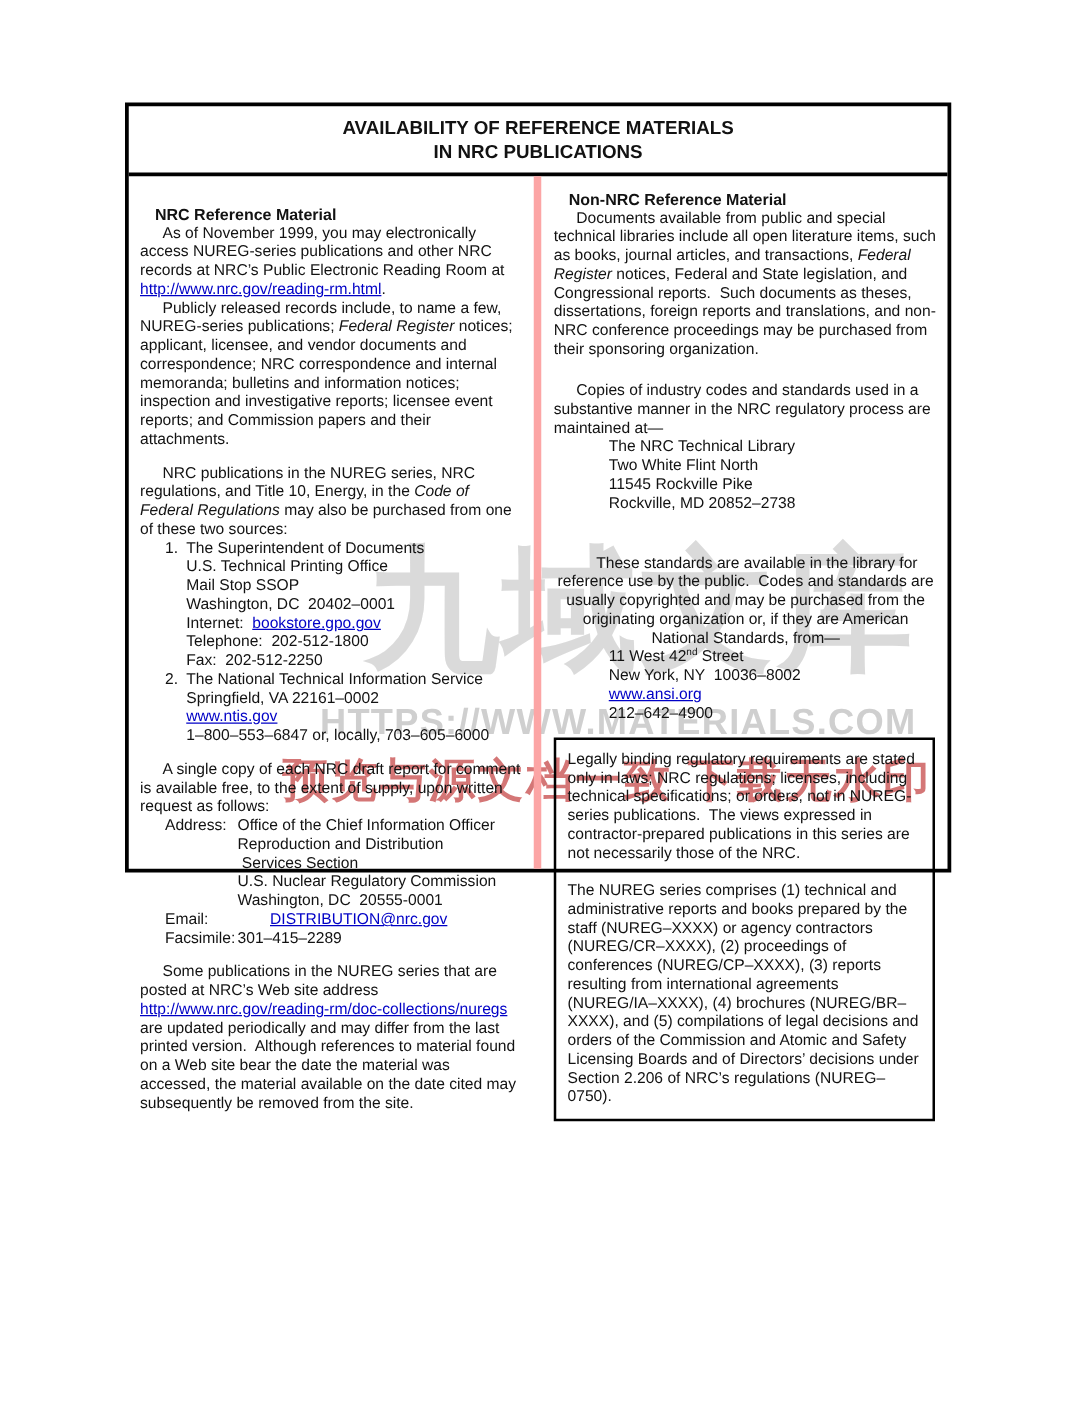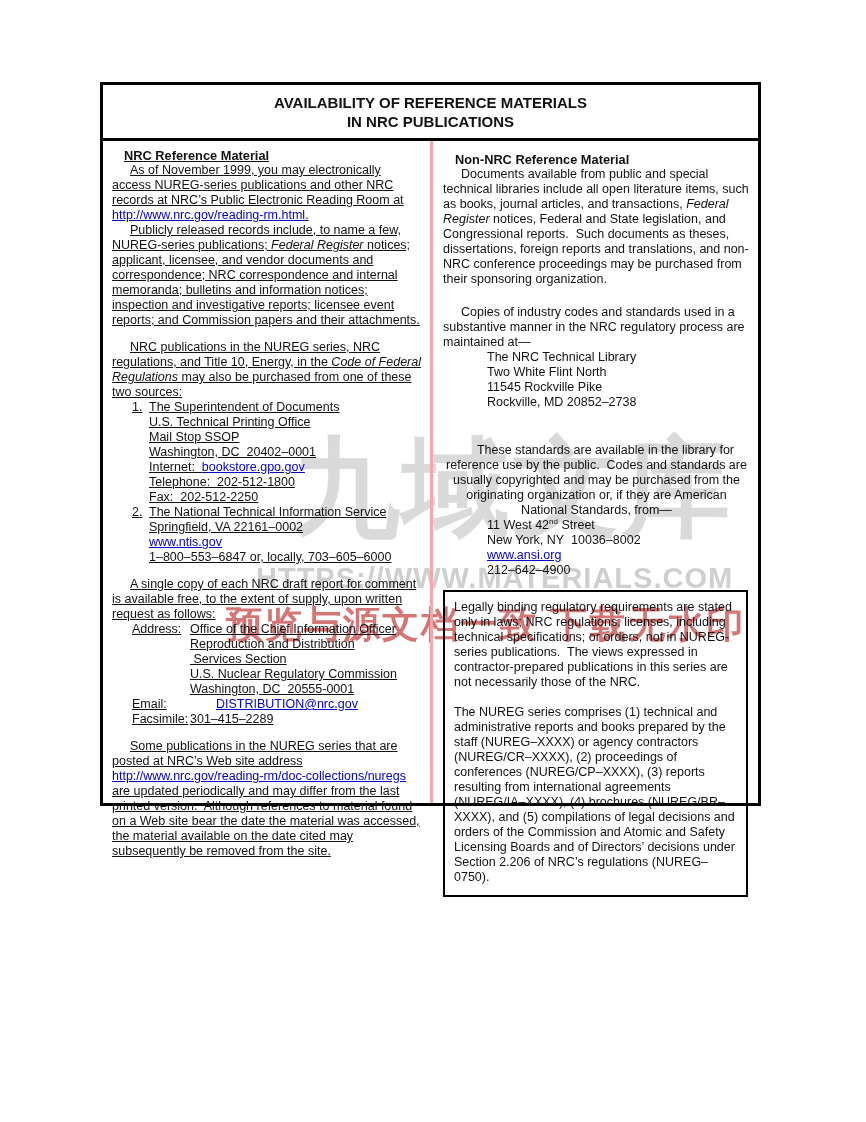--- a/index.html
+++ b/index.html
@@ -4,27 +4,27 @@
 <style>
   html,body{margin:0;padding:0;background:#fff;}
   .page{position:relative;width:866px;height:1122px;background:#ffffff;overflow:hidden;
         font-family:"Liberation Sans","DejaVu Sans",sans-serif;color:#121212;}
   
   .wm{position:absolute;z-index:1;font-weight:bold;pointer-events:none;white-space:nowrap;}
   .wm-big{left:292px;top:416px;font-size:108px;letter-spacing:2px;color:#c3c3c3;opacity:.6;}
   .wm-url{left:256px;top:562px;font-size:29px;letter-spacing:1px;color:#c7c7c7;opacity:.85;}
   .wm-cjk{left:226px;top:600px;font-size:37px;letter-spacing:2px;color:#b91c1c;opacity:.6;}
   
-  .doc-box{position:absolute;z-index:2;left:100px;top:82px;width:661px;height:724px;
+  .doc-box{position:absolute;z-index:2;left:100px;top:82px;width:661px;height:616px;
            border:3px solid #000;box-sizing:border-box;display:flex;flex-direction:column;
            font-size:12.5px;line-height:15px;}
   .title-block{border-bottom:3px solid #000;text-align:center;font-weight:bold;
                font-size:15px;line-height:19px;padding:8px 0 7px;}
   .cols{flex:1;display:flex;min-height:0;}
-  .col-left{width:330px;box-sizing:border-box;border-right:3px solid #fca5a5;padding:4px 9px 0 9px;text-decoration:underline;}
+  .col-left{width:330px;box-sizing:border-box;border-right:6px solid #fca5a5;padding:20px 9px 0 9px;}
   .col-right{flex:1;box-sizing:border-box;padding:8px 8px 0 10px;}
   .col-heading{font-size:12.8px;font-weight:bold;margin:3px 0 0 12px;}
   p{margin:0;text-indent:18px;}
   .mt{margin-top:12px;}
   .mt-h{margin-top:0;}   
   .mt-lg{margin-top:18px;}
   .mt-md{margin-top:33px;text-align:center;}
   .lnk{color:#0000c6;text-decoration:underline;cursor:pointer;}
   em{font-style:italic;}
   sup{font-size:8px;vertical-align:super;line-height:0;}

